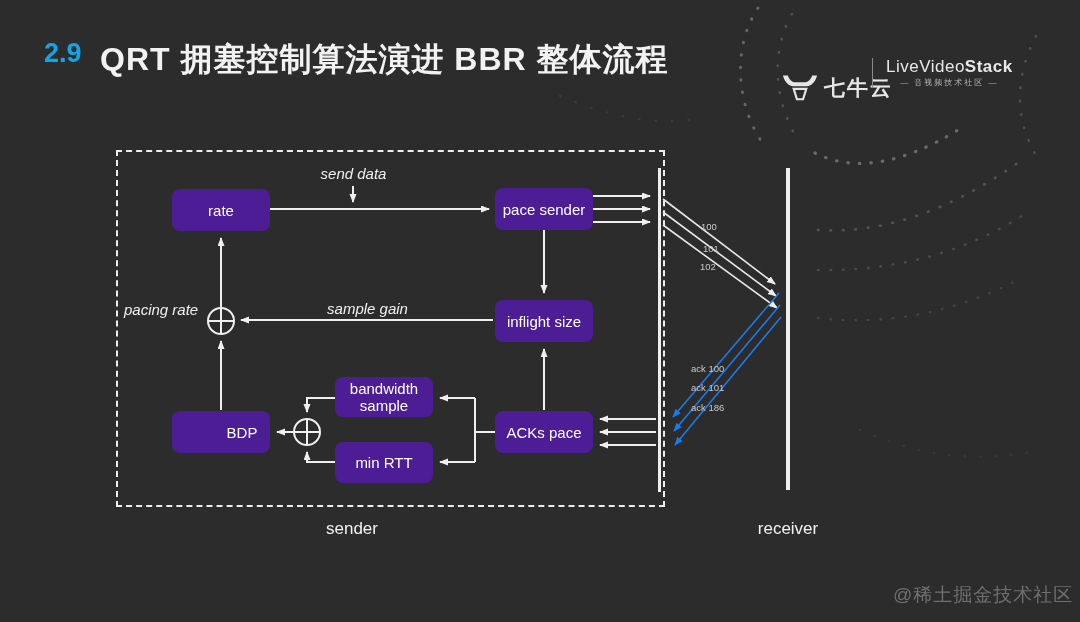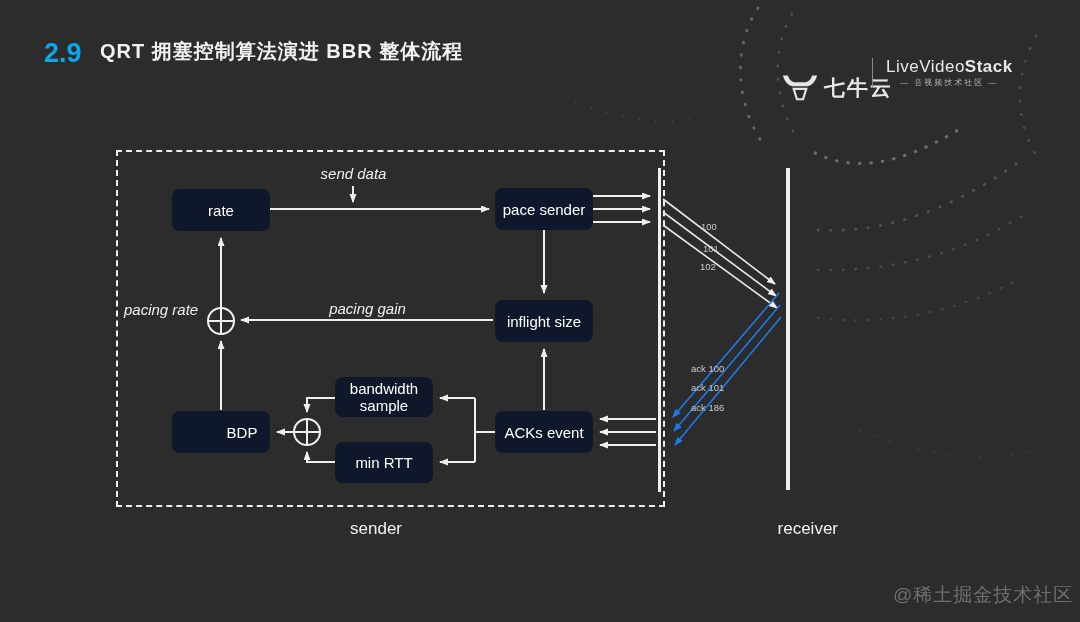--- a/index.html
+++ b/index.html
@@ -4,38 +4,38 @@
 <style>
   html,body{margin:0;padding:0;background:#1a1a1a;}
   .slide{
     position:relative;width:1080px;height:622px;overflow:hidden;
     background:#2c2c2c;
     font-family:"Liberation Sans","DejaVu Sans",sans-serif;
     color:#f0f0f0;
   }
   
   .hdr-num{position:absolute;left:44px;top:38px;font-size:27px;font-weight:bold;color:#0ea5e9;}
-  .hdr-title{position:absolute;left:100px;top:38px;font-size:20px;font-weight:600;color:#f2f2f2;letter-spacing:1px;}
+  .hdr-title{position:absolute;left:100px;top:38px;font-size:32px;font-weight:600;color:#f2f2f2;letter-spacing:1px;}
   .logo-qiniu{position:absolute;left:782px;top:54px;display:flex;align-items:center;gap:6px;margin-top:20px;}
   .logo-qiniu-text{font-size:21px;font-weight:bold;color:#e6e6e6;letter-spacing:2px;}
   .logo-divider{position:absolute;left:872px;top:58px;width:1px;height:30px;background:#8a8a8a;}
   .logo-lvs{position:absolute;left:886px;top:58px;text-align:center;}
   .lvs-main{font-size:17px;color:#e8e8e8;letter-spacing:.5px;line-height:18px;}
   .lvs-main b{font-weight:bold;}
   .lvs-sub{font-size:8px;color:#b5b5b5;letter-spacing:2px;margin-top:1px;}
   
   .dashed-box{position:absolute;left:116px;top:150px;width:549px;height:357px;border:2px dashed #eeeeee;box-sizing:border-box;}
   .vline{position:absolute;background:#f0f0f0;}
   .node{
-    position:absolute;width:98px;height:42px;background:#0f172a;border-radius:8px;
+    position:absolute;width:98px;height:42px;background:#4c1d95;border-radius:8px;
     display:flex;align-items:center;justify-content:center;text-align:center;
     font-size:15px;color:#ffffff;line-height:17px;padding:2px;box-sizing:border-box;
   }
   .lbl{position:absolute;font-size:15px;color:#f0f0f0;white-space:nowrap;font-style:italic;}
-  .lbl-big{position:absolute;font-size:17px;color:#f2f2f2;width:100px;text-align:right;}
+  .lbl-big{position:absolute;font-size:17px;color:#f2f2f2;width:100px;text-align:center;}
   .pkt{position:absolute;font-size:9.5px;color:#c9c9c9;white-space:nowrap;}
   svg.layer{position:absolute;left:0;top:0;}
   .watermark{position:absolute;left:893px;top:582px;font-size:19px;color:#6f6f6f;letter-spacing:1px;}
 </style>
 </head>
 <body>
 
 <div class="slide">
 
   <svg class="layer" width="1080" height="622">
@@ -120,25 +120,25 @@
       <path d="M294,432 L320,432 M307,419 L307,445"></path>
     </g>
   </svg>
 
   <div class="node" style="left:172px;top:189px;">rate</div>
   <div class="node" style="left:495px;top:188px;">pace sender</div>
   <div class="node" style="left:495px;top:300px;">inflight size</div>
   <div class="node" style="left:335px;top:377px;height:40px;">bandwidth sample</div>
   <div class="node" style="left:335px;top:442px;height:41px;">min RTT</div>
   <div class="node" style="left:172px;top:411px;padding-left:44px;">BDP</div>
-  <div class="node" style="left:495px;top:411px;">ACKs event</div>
+  <div class="node" style="left:495px;top:411px;">ACKs pace</div>
 
   <div class="lbl" style="left:306px;top:165px;width:95px;text-align:center;">send data</div>
   <div class="lbl" style="left:124px;top:301px;">pacing rate</div>
-  <div class="lbl" style="left:320px;top:300px;width:95px;text-align:center;">pacing gain</div>
+  <div class="lbl" style="left:320px;top:300px;width:95px;text-align:center;">sample gain</div>
   <div class="lbl-big" style="left:302px;top:519px;">sender</div>
   <div class="lbl-big" style="left:738px;top:519px;">receiver</div>
 
   <div class="pkt" style="left:701px;top:221px;">100</div>
   <div class="pkt" style="left:703px;top:243px;">101</div>
   <div class="pkt" style="left:700px;top:261px;">102</div>
   <div class="pkt" style="left:691px;top:363px;">ack 100</div>
   <div class="pkt" style="left:691px;top:382px;">ack 101</div>
   <div class="pkt" style="left:691px;top:402px;">ack 186</div>
 

